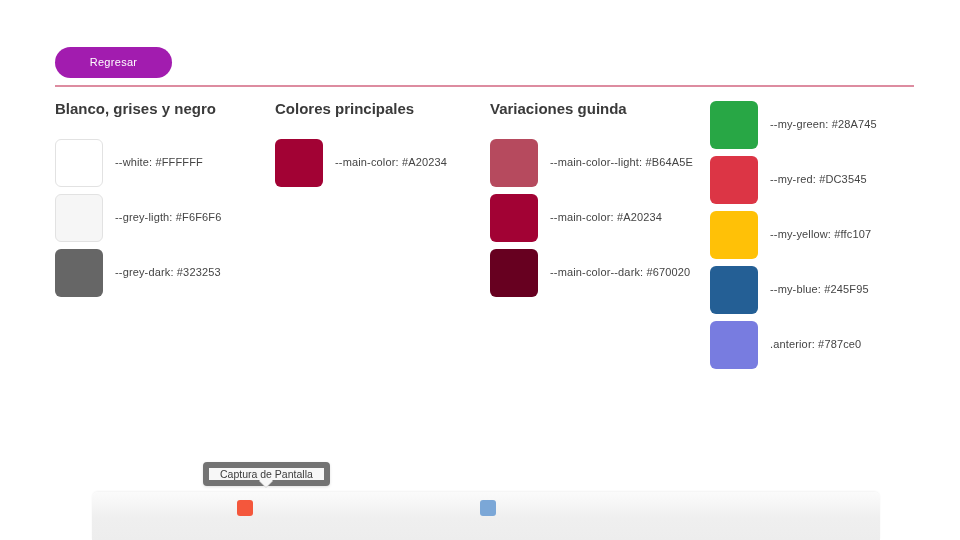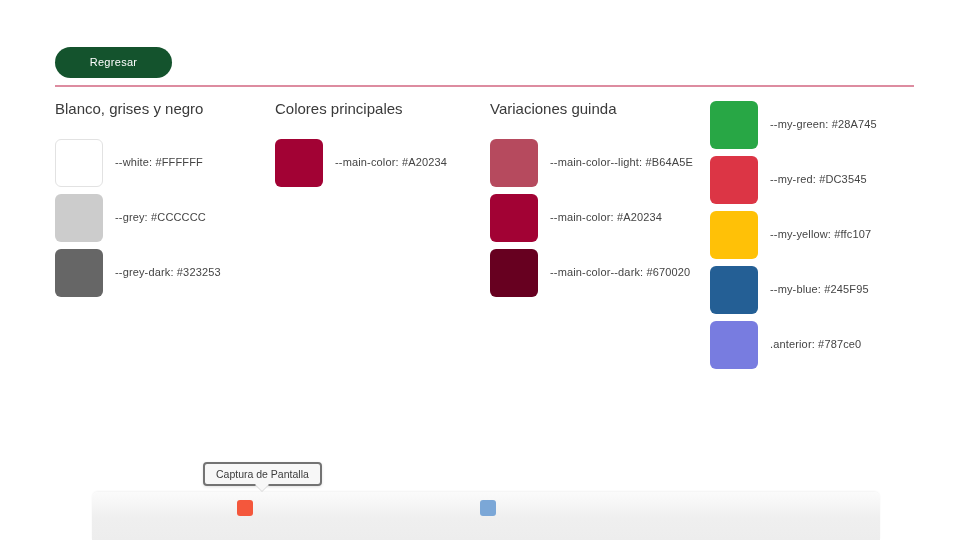--- a/index.html
+++ b/index.html
@@ -82,21 +82,21 @@
   }
 
   .column { width: 220px; }
   .column:nth-child(1) { width: 220px; }
   .column:nth-child(2) { width: 215px; }
   .column:nth-child(3) { width: 220px; }
   .column:nth-child(4) { width: 225px; }
 
   .column-title {
     font-size: 15px;
-    font-weight: 400;
+    font-weight: 700;
     color: #3a3a3a;
     line-height: 1;
     margin-bottom: 23px;
     white-space: nowrap;
   }
 
   .swatch-list { display: block; }
 
   .swatch-row {
     display: flex;
@@ -159,21 +159,21 @@
   
   .tooltip {
     position: absolute;
     left: 203px;
     top: 462px;
     height: 24px;
     padding: 0 11px;
     display: inline-flex;
     align-items: center;
     background: #f7f7f7;
-    border: 2px solid #737373;
+    border: 6px solid #737373;
     border-radius: 4px;
     box-shadow: 0 1px 3px rgba(0,0,0,0.12);
     font-size: 10.5px;
     color: #3c3c3c;
     white-space: nowrap;
   }
 
   .tooltip-arrow {
     position: absolute;
     left: 50%;
@@ -186,37 +186,37 @@
     border-top: 7px solid #f7f7f7;
     filter: drop-shadow(0 1px 0 #d6d6d6);
   }
 </style>
 </head>
 <body>
 
 <div class="page">
 
   <div class="header">
-    <button class="back-button" style="background: #14532d;">Regresar</button>
+    <button class="back-button" style="background: #a21caf;">Regresar</button>
   </div>
 
   <div class="header-rule" style="background: rgb(221, 140, 160);"></div>
 
   <div class="columns">
 
   <div class="column">
         <div class="column-title">Blanco, grises y negro</div>
         <div class="swatch-list">
           <div class="swatch-row">
             <div class="swatch bordered" style="background: rgb(255, 255, 255);"></div>
             <div class="swatch-label">--white: #FFFFFF</div>
           </div>
           <div class="swatch-row">
-            <div class="swatch" style="background: rgb(204, 204, 204);"></div>
-            <div class="swatch-label">--grey: #CCCCCC</div>
+            <div class="swatch bordered" style="background: rgb(246, 246, 246);"></div>
+            <div class="swatch-label">--grey-ligth: #F6F6F6</div>
           </div>
           <div class="swatch-row">
             <div class="swatch" style="background: rgb(102, 102, 102);"></div>
             <div class="swatch-label">--grey-dark: #323253</div>
           </div>
         </div>
       </div>
       <div class="column">
         <div class="column-title">Colores principales</div>
         <div class="swatch-list">

